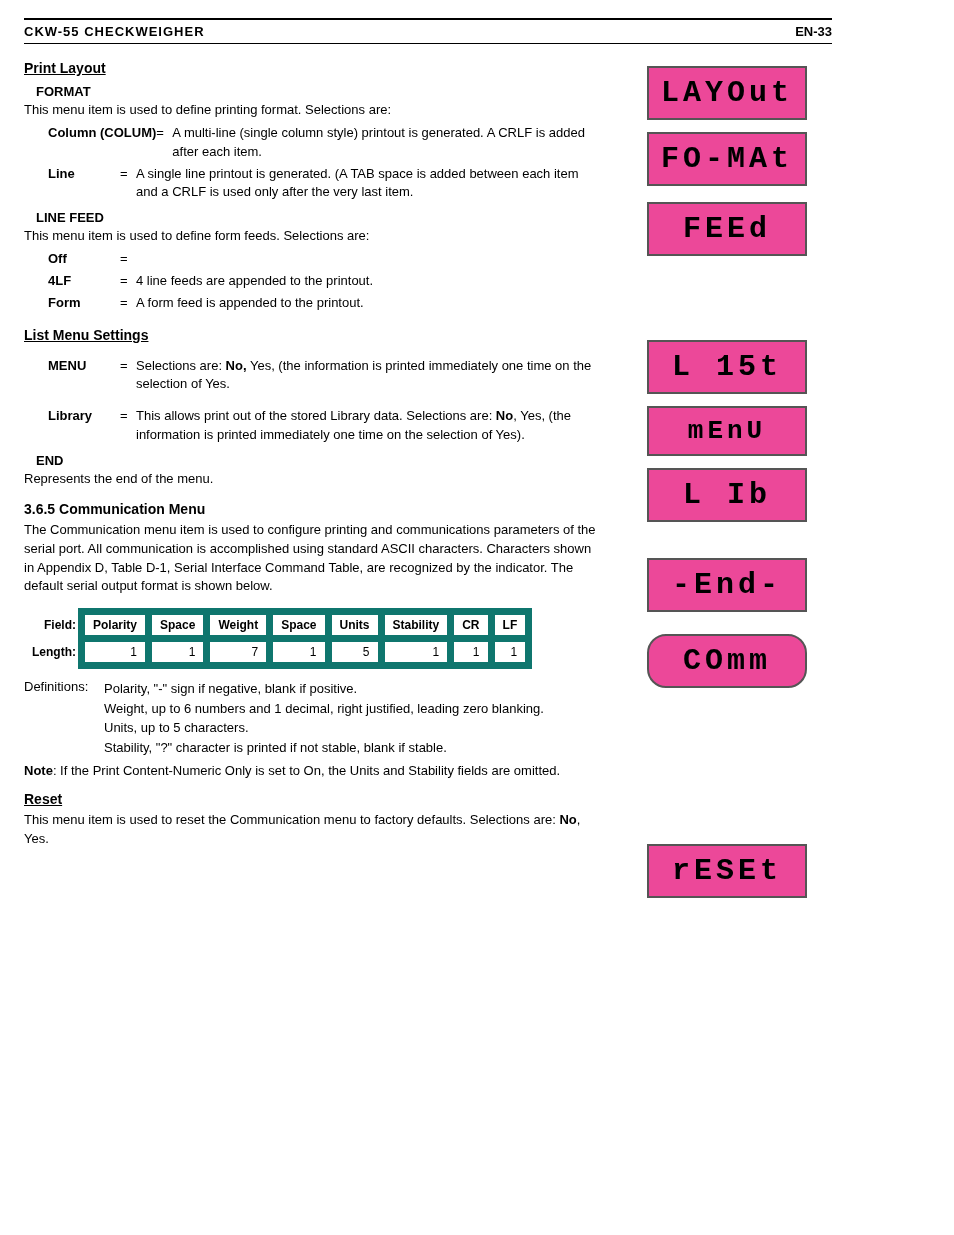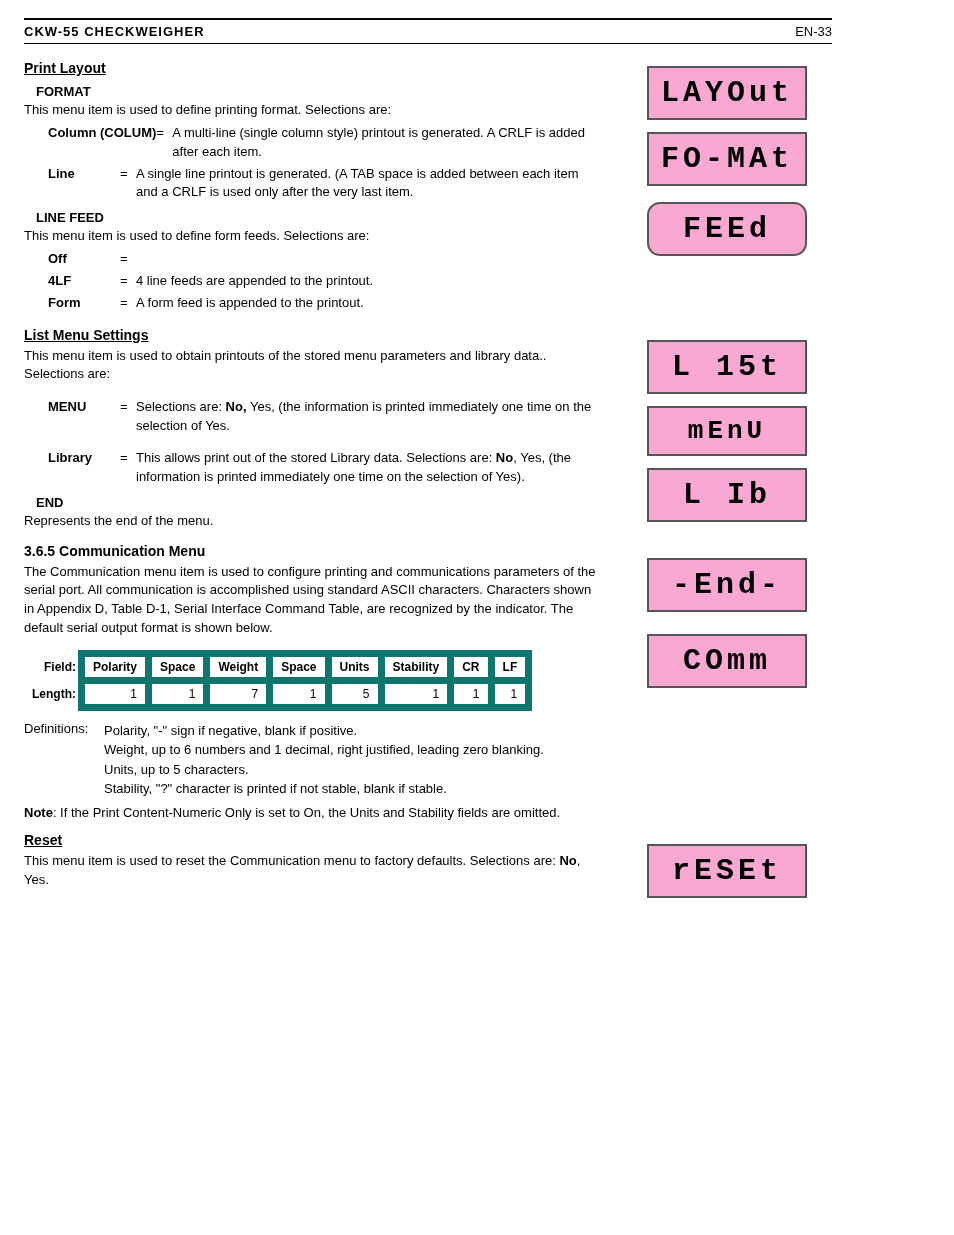--- a/index.html
+++ b/index.html
@@ -30,21 +30,21 @@
       padding: 4px 0;
       margin-bottom: 16px;
     }
     .page-header-title {
       font-size: 13px;
       font-weight: bold;
       letter-spacing: 1px;
     }
     .page-header-number {
       font-size: 13px;
-      font-weight: normal;
+      font-weight: bold;
     }
 
     
     .main-layout {
       display: flex;
       gap: 8px;
     }
     .text-column {
       flex: 1;
       padding-right: 16px;
@@ -135,21 +135,21 @@
     
     .subsection-title {
       font-size: 14px;
       font-weight: bold;
       margin-top: 12px;
       margin-bottom: 4px;
     }
 
     .display-panel {
       border: 2px solid #555;
-      background: #f9a8d4;
+      background: #ec4899;
       padding: 8px 8px;
       margin: 6px 8px;
       min-width: 160px;
       text-align: center;
       display: inline-block;
     }
 
     .seg-font {
       font-family: 'Courier New', Courier, monospace;
       font-size: 30px;
@@ -211,21 +211,20 @@
         <span class="item-eq">=</span>
         <span class="item-text">4 line feeds are appended to the printout.</span>
       </div>
       <div class="item-row indent">
         <span class="item-label">Form</span>
         <span class="item-eq">=</span>
         <span class="item-text">A form feed is appended to the printout.</span>
       </div>
 
       <div class="section-title" style="margin-top:14px;">List Menu Settings</div>
-      <p>This menu item is used to obtain printouts of the stored menu parameters and library data..  Selections are:</p>
 
       <div style="height:10px;"></div>
 
       <div class="item-row indent">
         <span class="item-label" style="min-width:72px;">MENU</span>
         <span class="item-eq">=</span>
         <span class="item-text">Selections are: <strong>No,</strong> Yes, (the information is printed immediately one time on the selection of Yes.</span>
       </div>
 
       <div style="height:10px;"></div>
@@ -291,21 +290,21 @@
       <div class="right-column-inner">
 
         <div class="display-panel">
           <span class="seg-font">LAYOut</span>
         </div>
 
         <div class="display-panel">
           <span class="seg-font">FO-MAt</span>
         </div>
 
-        <div class="display-panel" style="margin-top:10px;border-radius:13px;">
+        <div class="display-panel" style="margin-top:10px;">
           <span class="seg-font">FEEd</span>
         </div>
 
         <div class="panel-gap-xl"></div>
 
         <div class="display-panel">
           <span class="seg-font">L 15t</span>
         </div>
 
         <div class="display-panel">
@@ -317,21 +316,21 @@
         </div>
 
         <div class="panel-gap-md"></div>
 
         <div class="display-panel">
           <span class="seg-font">-End-</span>
         </div>
 
         <div class="panel-gap-sm"></div>
 
-        <div class="display-panel" style="margin-top:8px;">
+        <div class="display-panel" style="margin-top:8px;border-radius:19px;">
           <span class="seg-font">COmm</span>
         </div>
 
         <div class="panel-gap-xl"></div>
         <div class="panel-gap-xl"></div>
 
         <div class="display-panel">
           <span class="seg-font">rESEt</span>
         </div>
 

